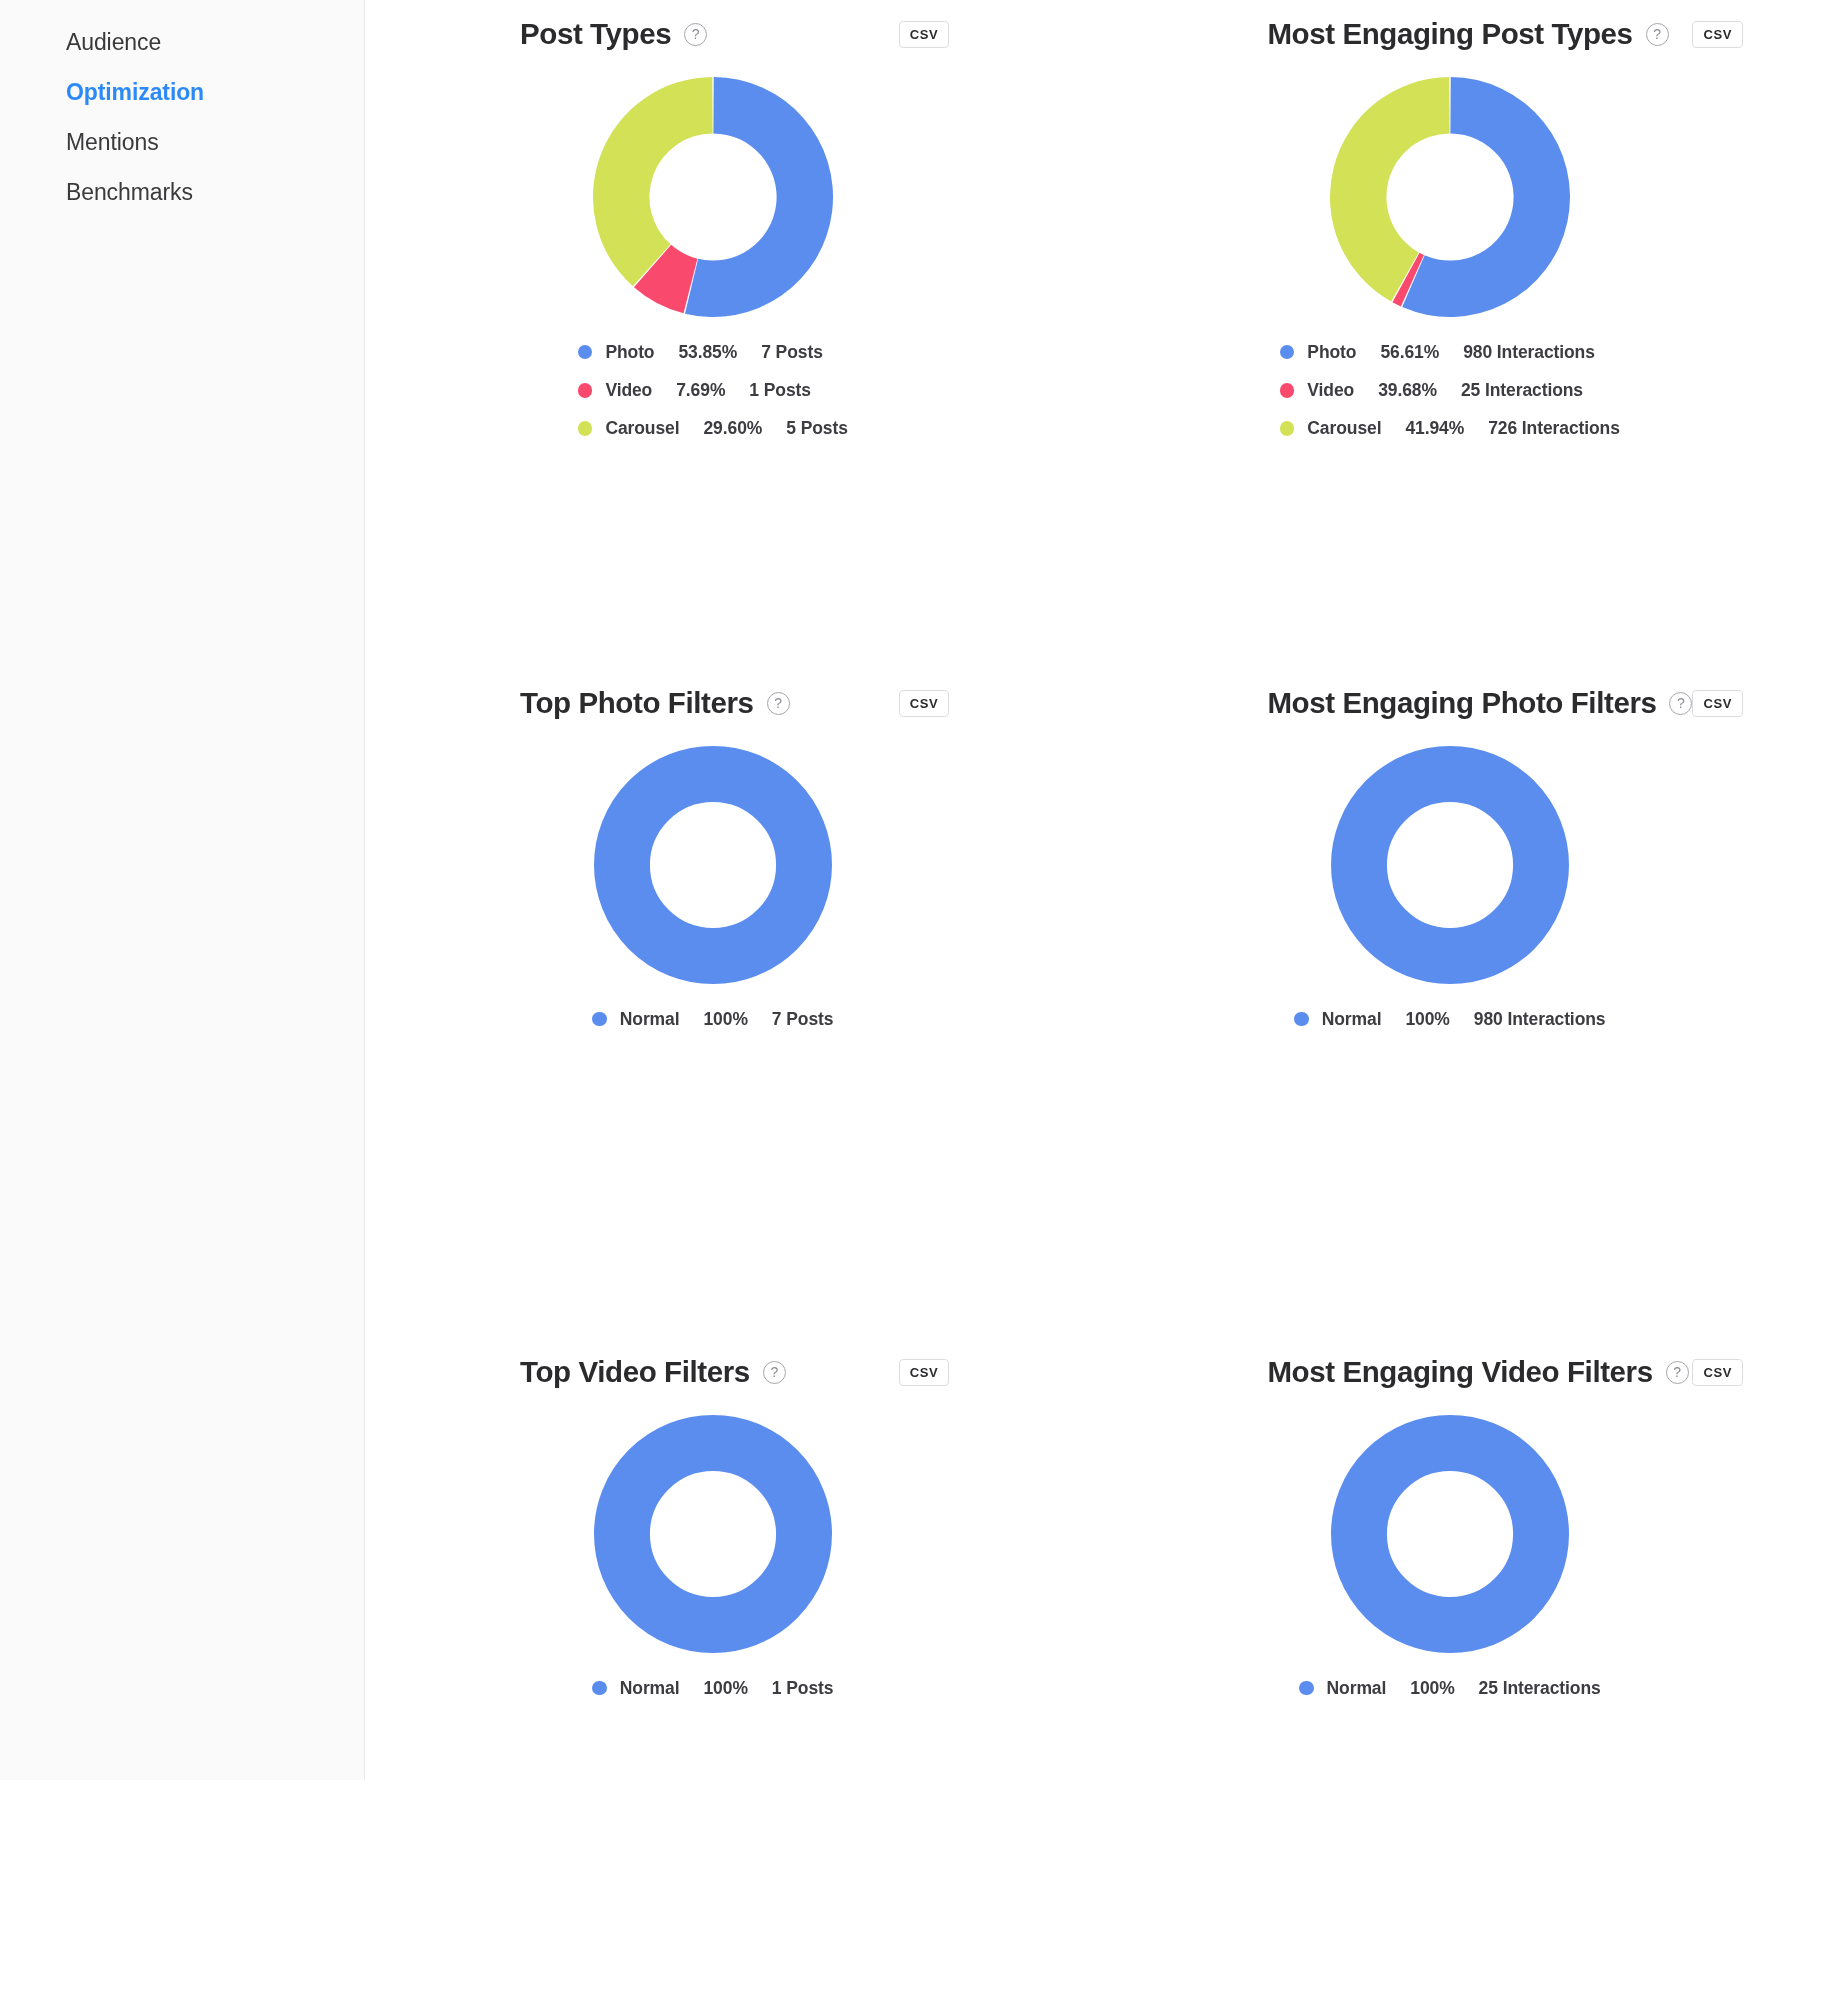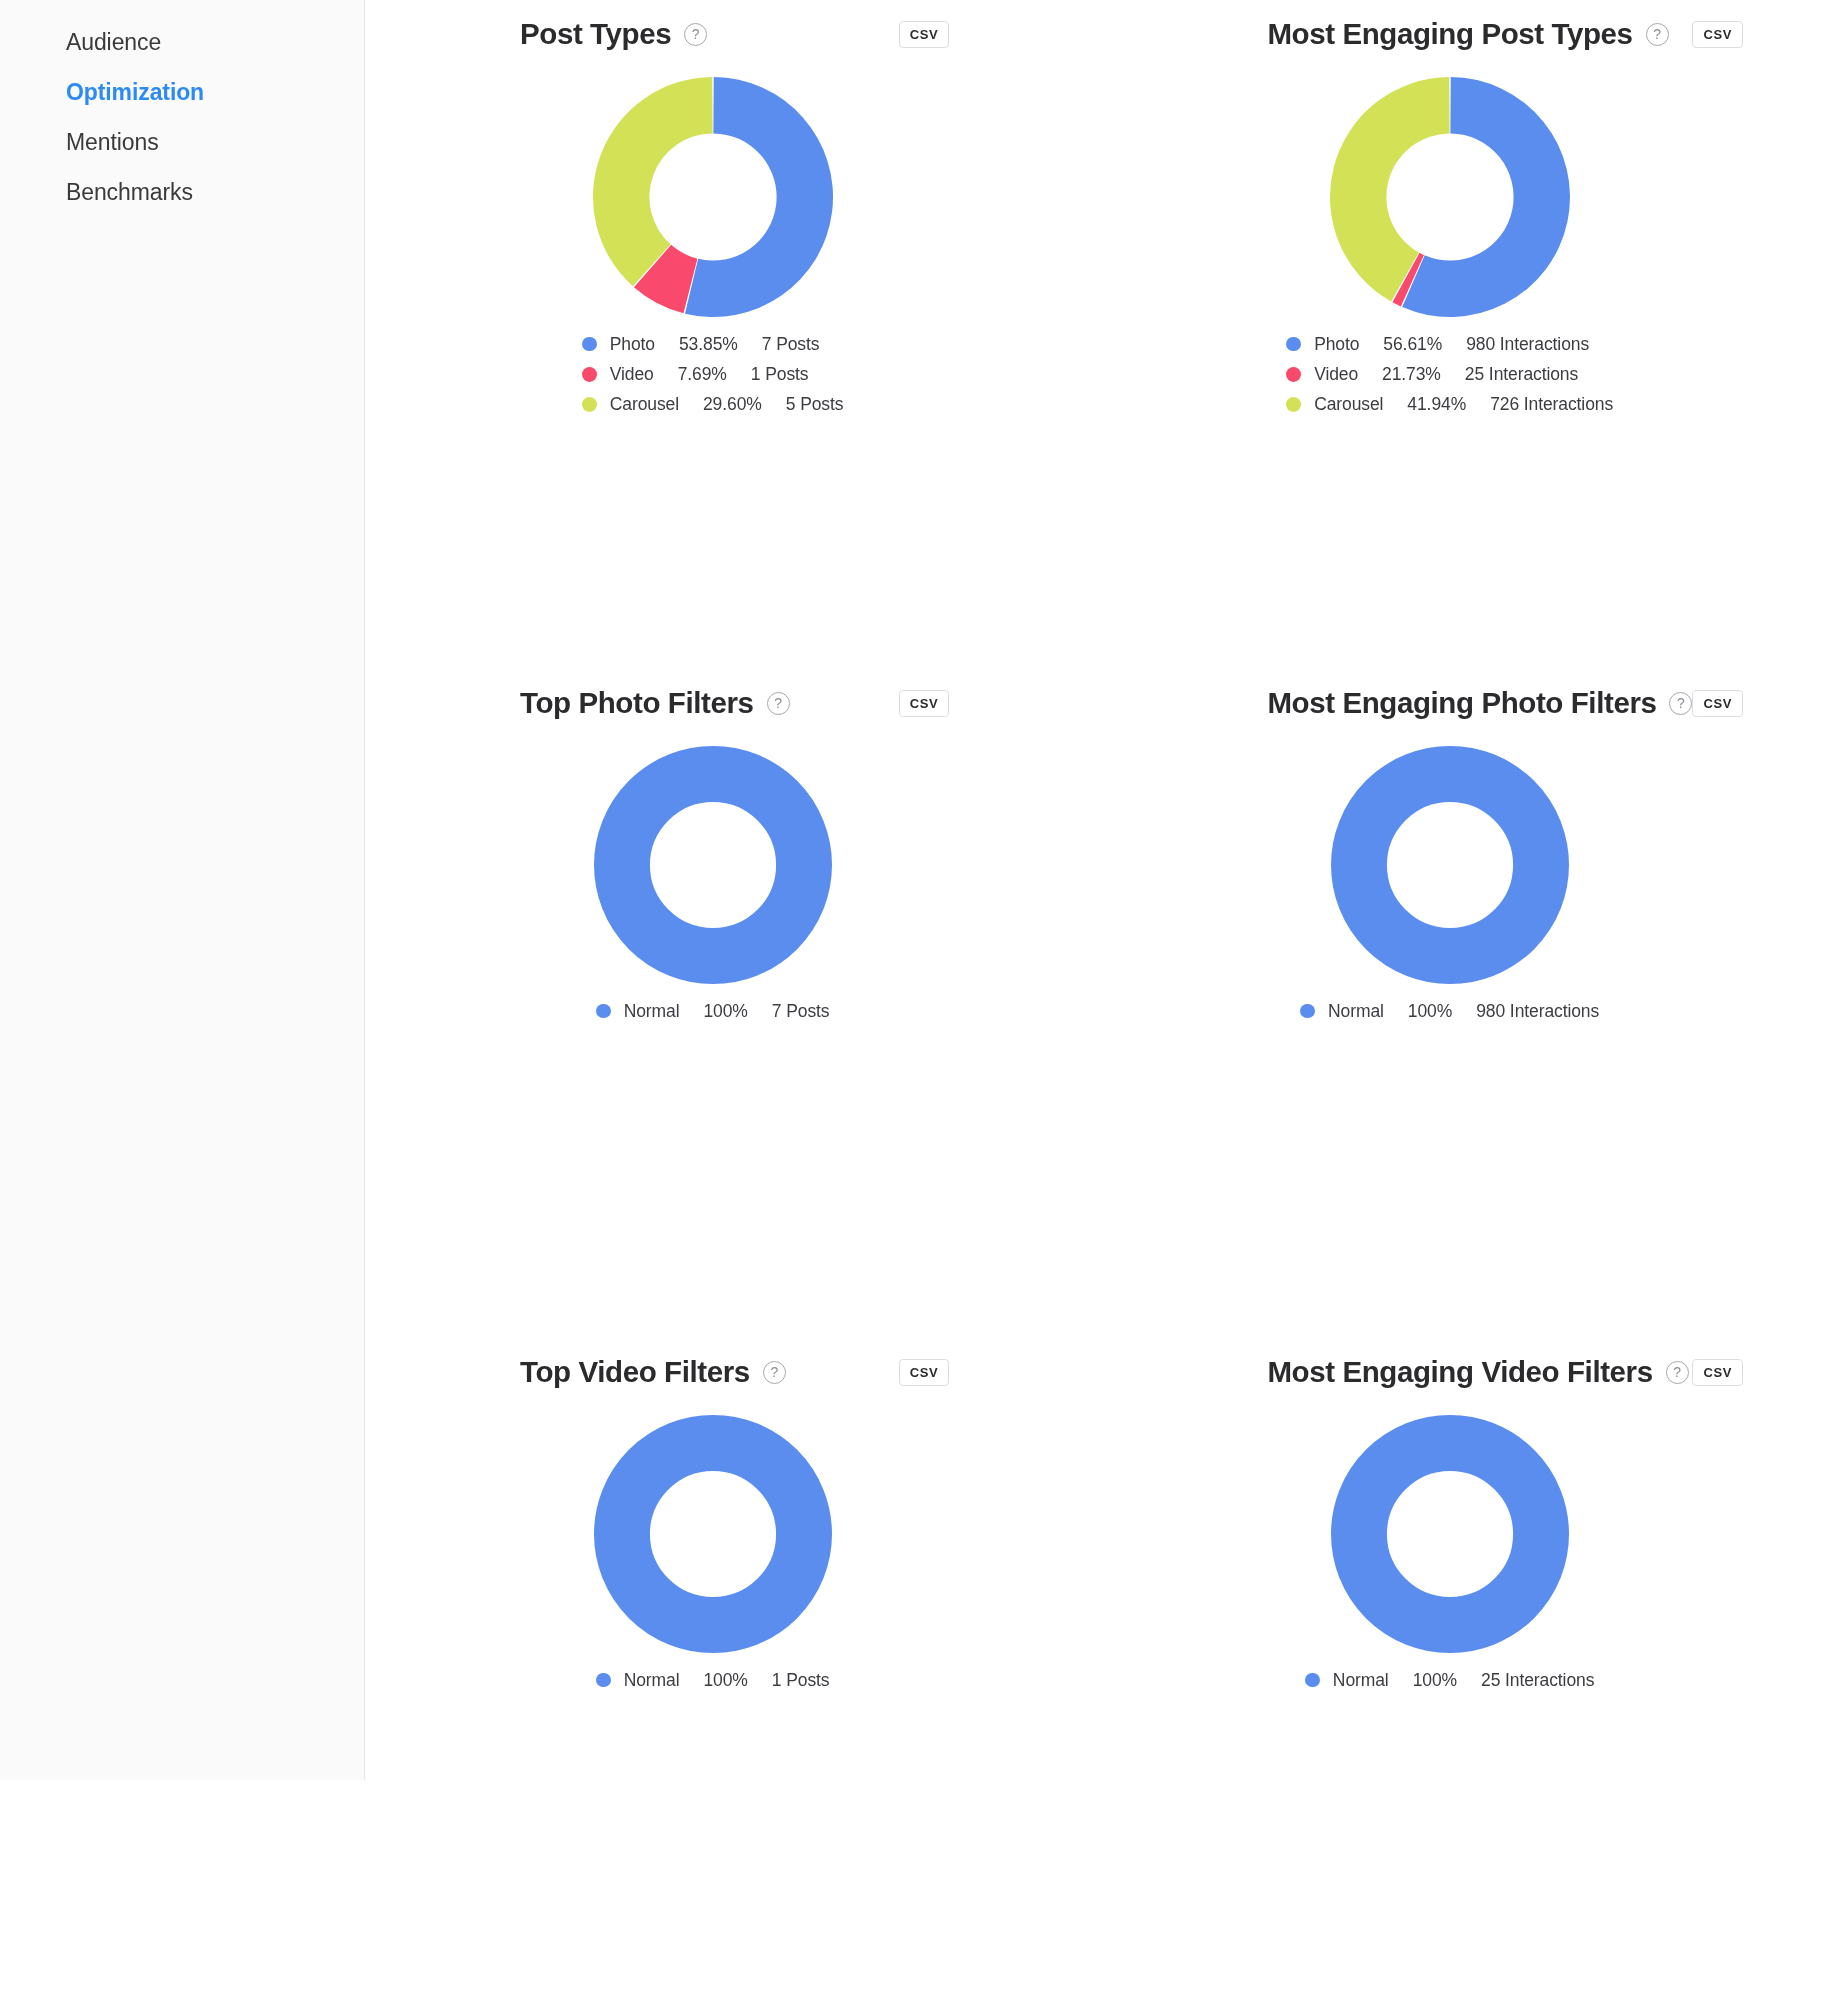--- a/index.html
+++ b/index.html
@@ -113,24 +113,25 @@
     margin-top: 16.6px;
     display: flex;
     flex-direction: column;
     gap: 9.2px;
     align-items: flex-start;
   }
   .legend-row {
     display: flex;
     align-items: center;
     font-size: 17.5px;
-    font-weight: normal;
+    font-weight: bold;
     color: #3c3c41;
     letter-spacing: -0.1px;
     white-space: nowrap;
+    margin-top: 8px;
   }
   .legend-dot {
     width: 14.8px; height: 14.8px;
     border-radius: 50%;
     margin-right: 13px;
     flex: 0 0 auto;
   }
   .legend-label { min-width: 0; }
   .legend-pct { margin-left: 24px; }
   .legend-count { margin-left: 24px; }
@@ -212,21 +213,21 @@
               <div class="legend">
                 <div class="legend-row">
                   <span class="legend-dot" style="background: rgb(91, 141, 239);"></span>
                   <span class="legend-label">Photo</span>
                   <span class="legend-pct">56.61%</span>
                   <span class="legend-count">980 Interactions</span>
                 </div>
                 <div class="legend-row">
                   <span class="legend-dot" style="background: rgb(249, 73, 109);"></span>
                   <span class="legend-label">Video</span>
-                  <span class="legend-pct">21.73%</span>
+                  <span class="legend-pct">39.68%</span>
                   <span class="legend-count">25 Interactions</span>
                 </div>
                 <div class="legend-row">
                   <span class="legend-dot" style="background: rgb(211, 225, 87);"></span>
                   <span class="legend-label">Carousel</span>
                   <span class="legend-pct">41.94%</span>
                   <span class="legend-count">726 Interactions</span>
                 </div>
               </div>
             </div>

